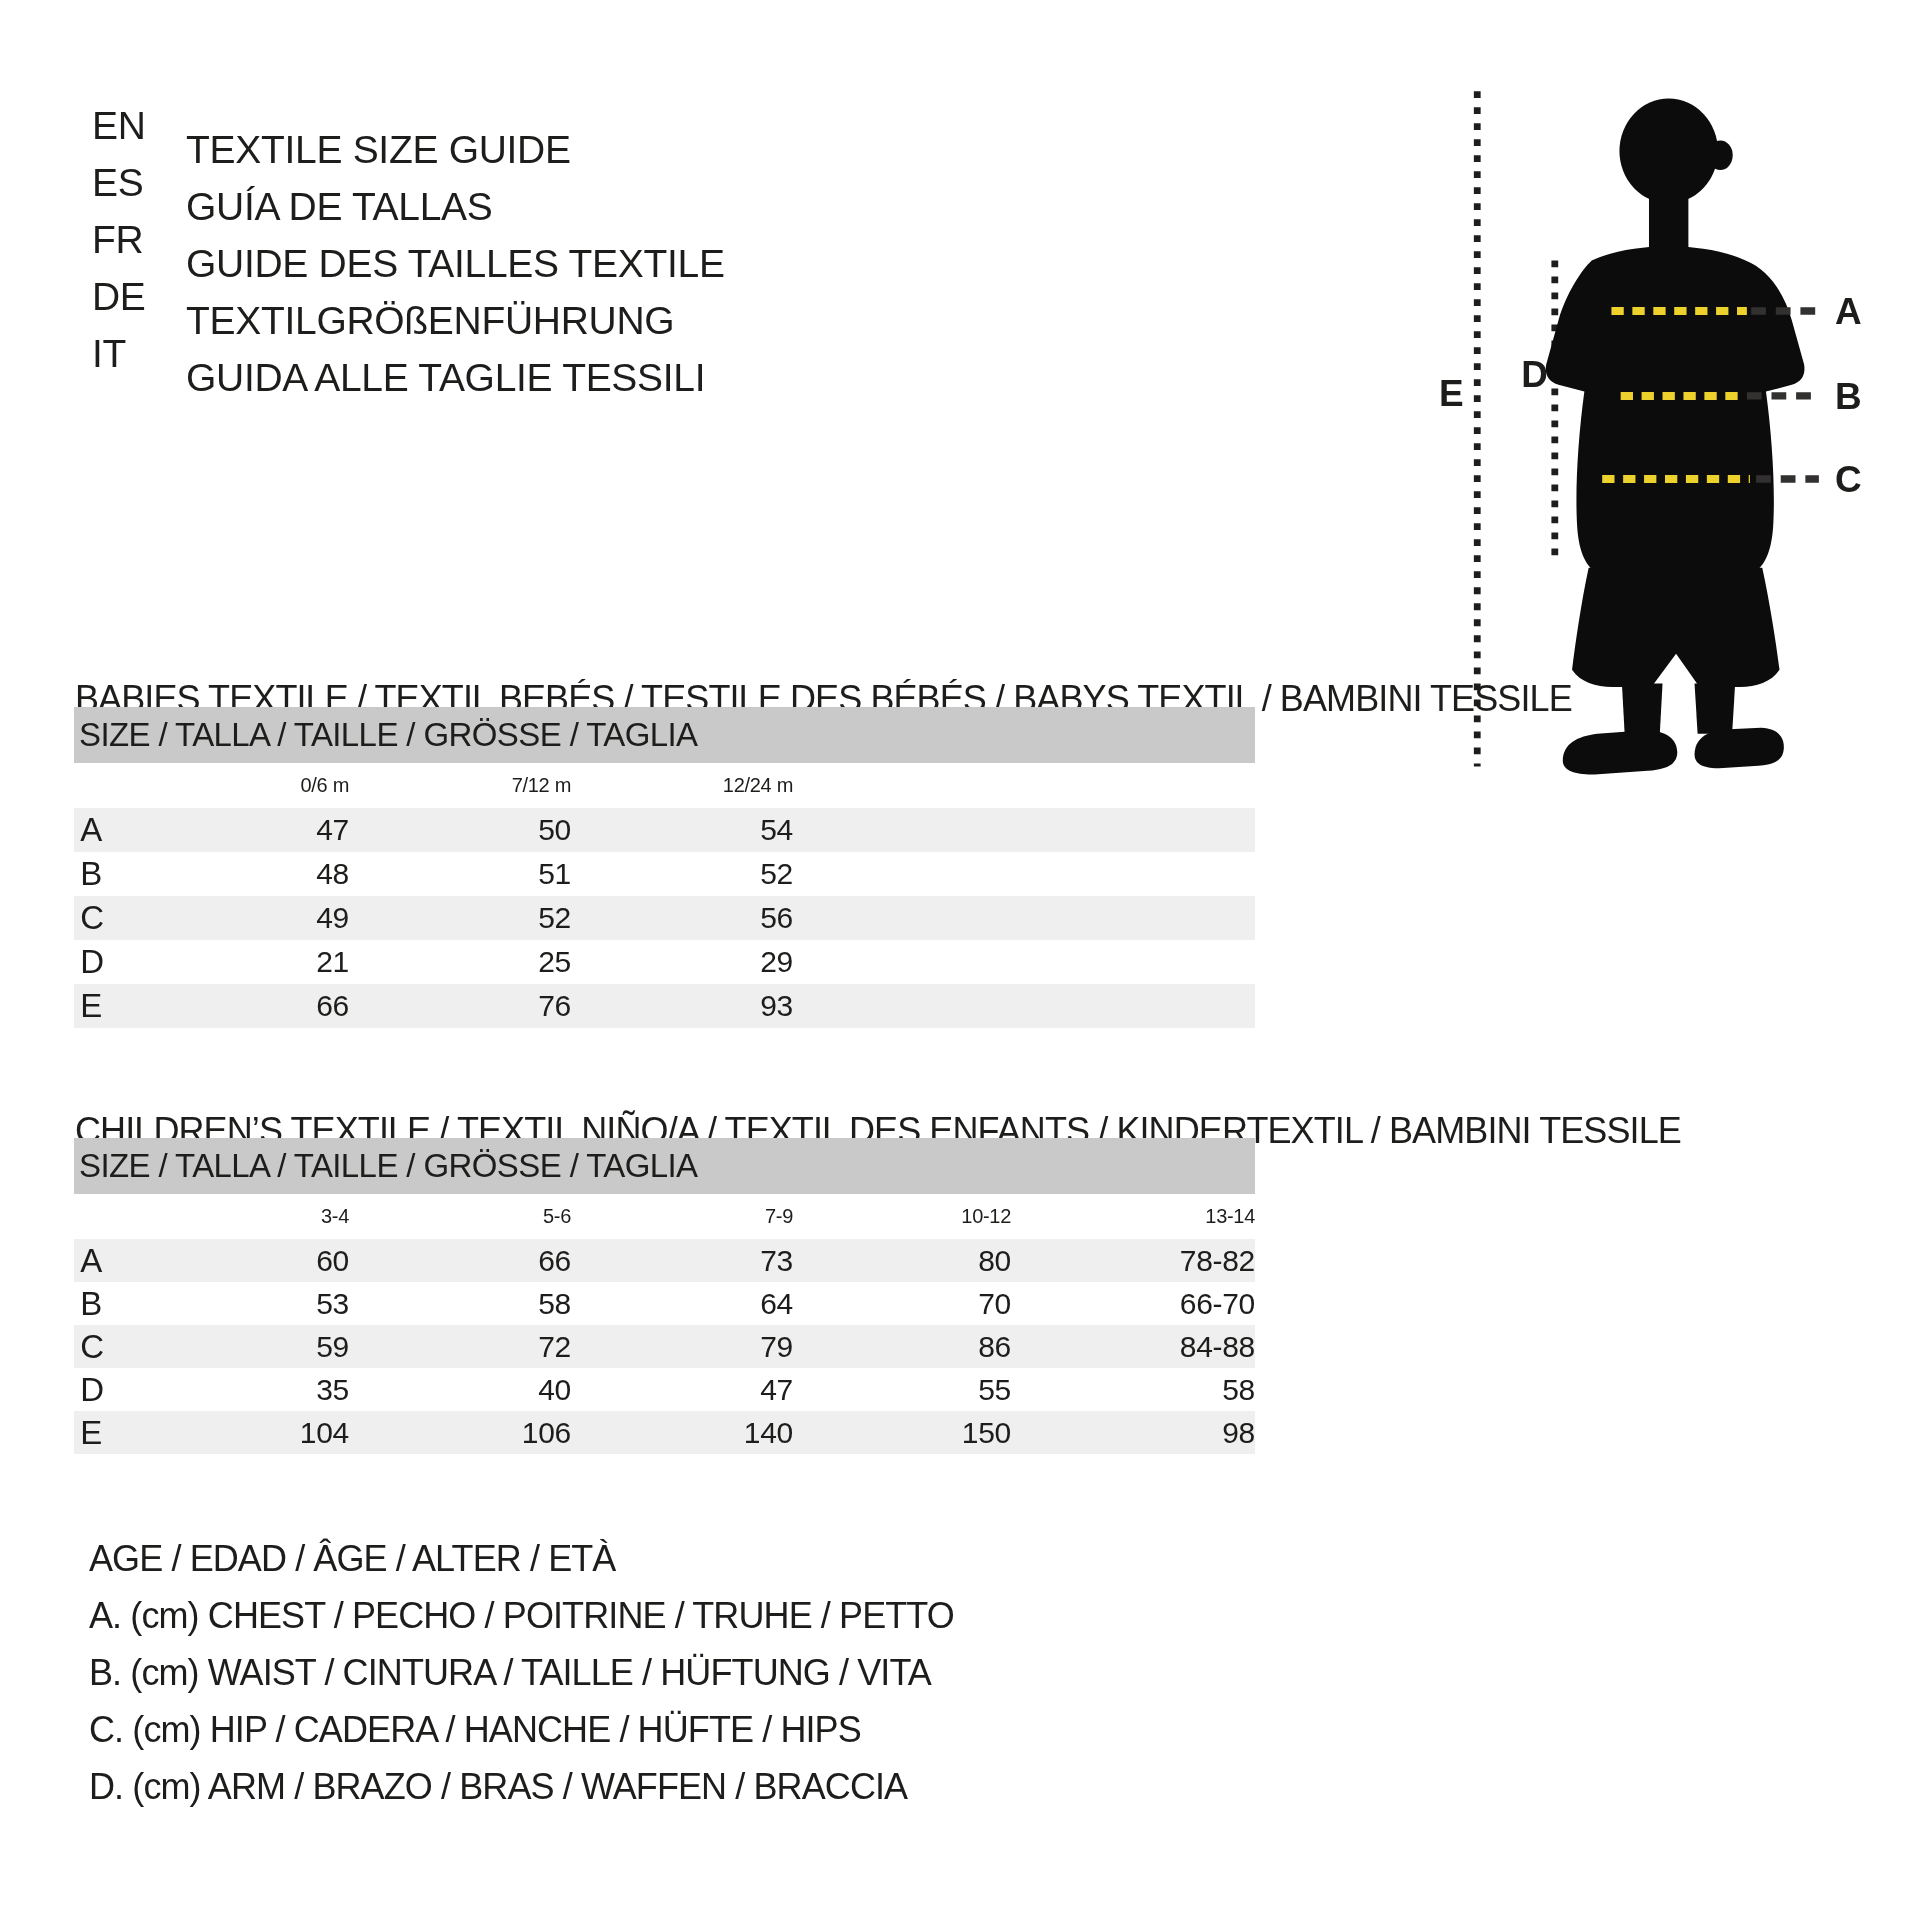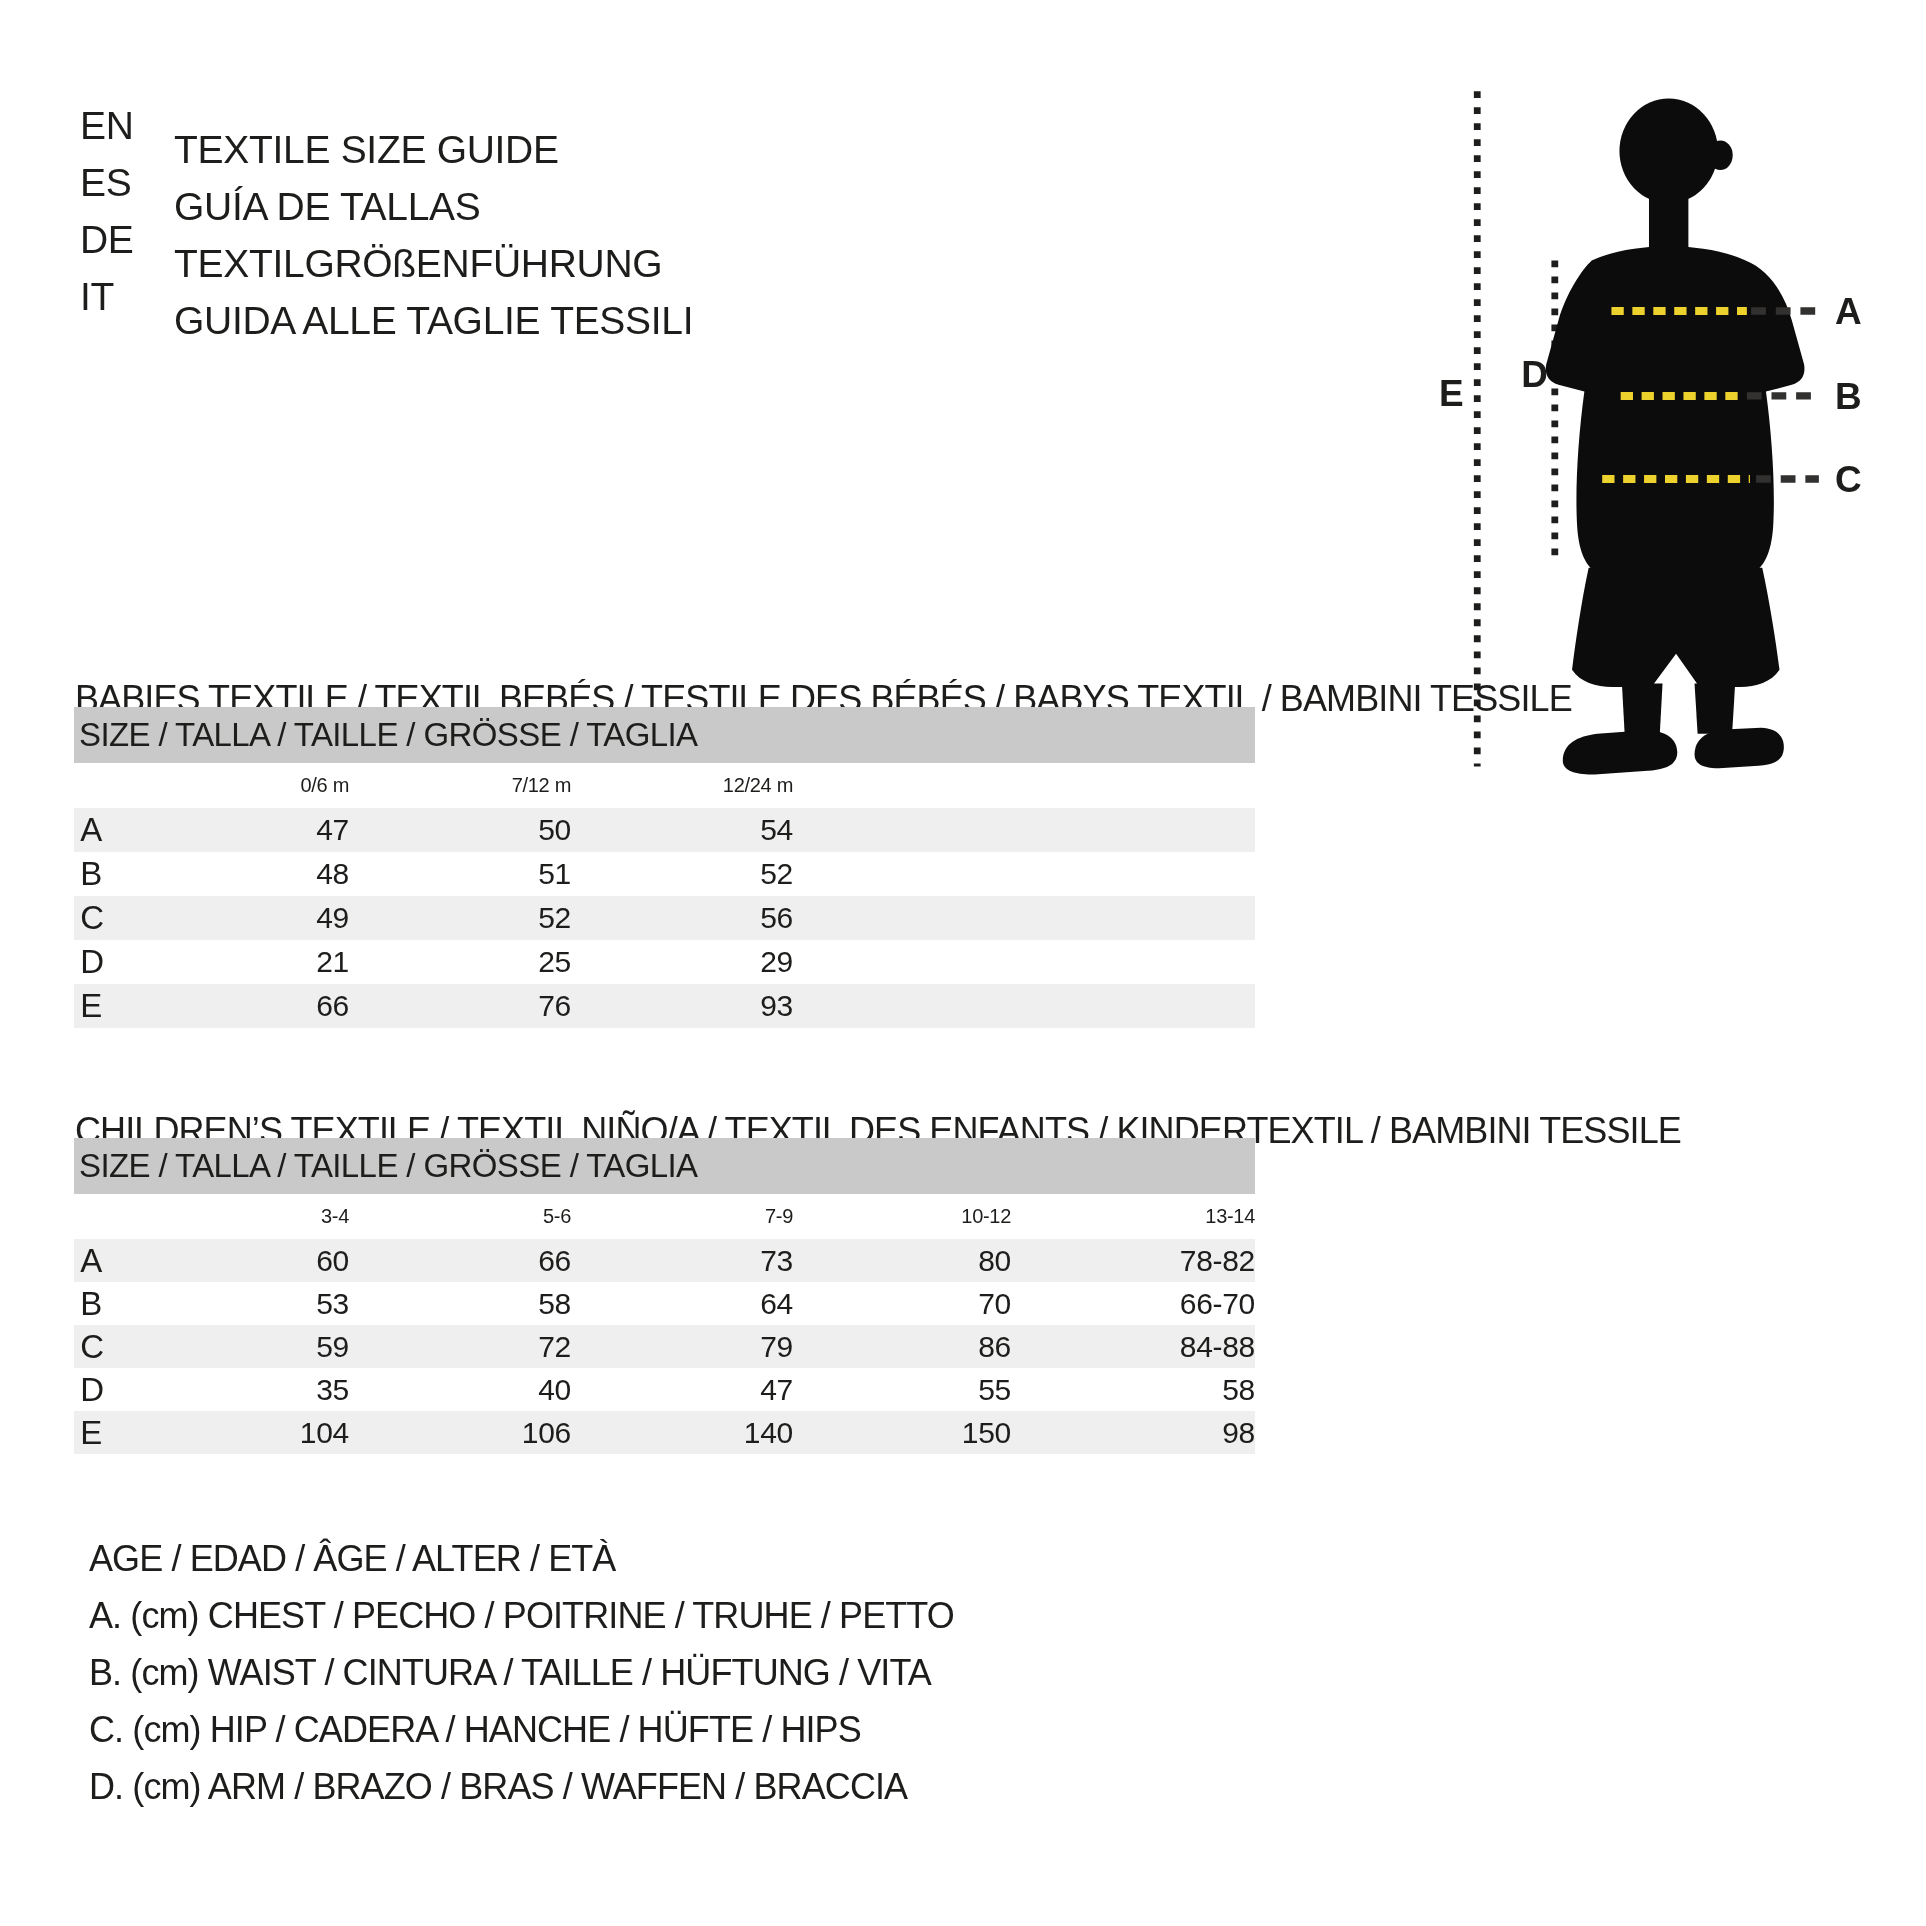--- a/index.html
+++ b/index.html
@@ -2,21 +2,21 @@
 <html style="font-size:10px"><head>
 <meta charset="utf-8">
 <style>
   html,body{margin:0;padding:0;}
   body{
     width:1926px;height:1926px;position:relative;background:#ffffff;
     font-family:"Liberation Sans", sans-serif;color:#1d1d1b;overflow:hidden;
   }
 
   
-  .lang-block{position:absolute;left:80px;top:97px;}
+  .lang-block{position:absolute;left:92px;top:97px;}
   .lang-row{display:flex;align-items:center;height:57px;}
   .lang-code{width:94px;font-size:39px;font-weight:500;letter-spacing:-0.3px;}
   .lang-title{font-size:39px;font-weight:500;letter-spacing:-0.3px;white-space:nowrap;margin-top:48px;}
 
   
   .section-title{
     position:absolute;left:75px;font-size:36px;font-weight:500;
     letter-spacing:-0.9px;white-space:nowrap;line-height:36px;margin-top:41px;
   }
 
@@ -49,20 +49,24 @@
 <body>
 
 <div class="lang-block">
   <div class="lang-row">
     <span class="lang-code">EN</span>
     <span class="lang-title">TEXTILE SIZE GUIDE</span>
   </div>
   <div class="lang-row">
     <span class="lang-code">ES</span>
     <span class="lang-title">GUÍA DE TALLAS</span>
+  </div>
+  <div class="lang-row">
+    <span class="lang-code">FR</span>
+    <span class="lang-title">GUIDE DES TAILLES TEXTILE</span>
   </div>
   <div class="lang-row">
     <span class="lang-code">DE</span>
     <span class="lang-title">TEXTILGRÖßENFÜHRUNG</span>
   </div>
   <div class="lang-row">
     <span class="lang-code">IT</span>
     <span class="lang-title">GUIDA ALLE TAGLIE TESSILI</span>
   </div>
 </div>

